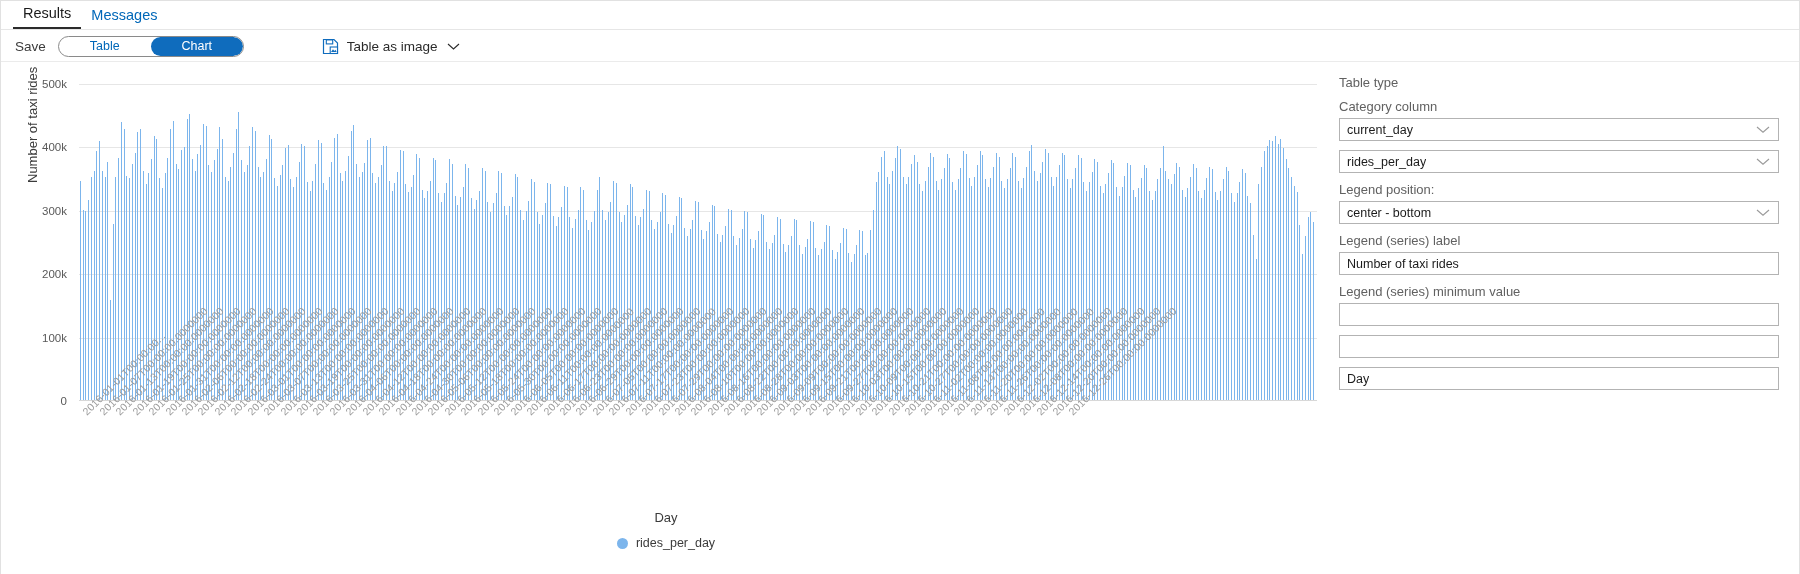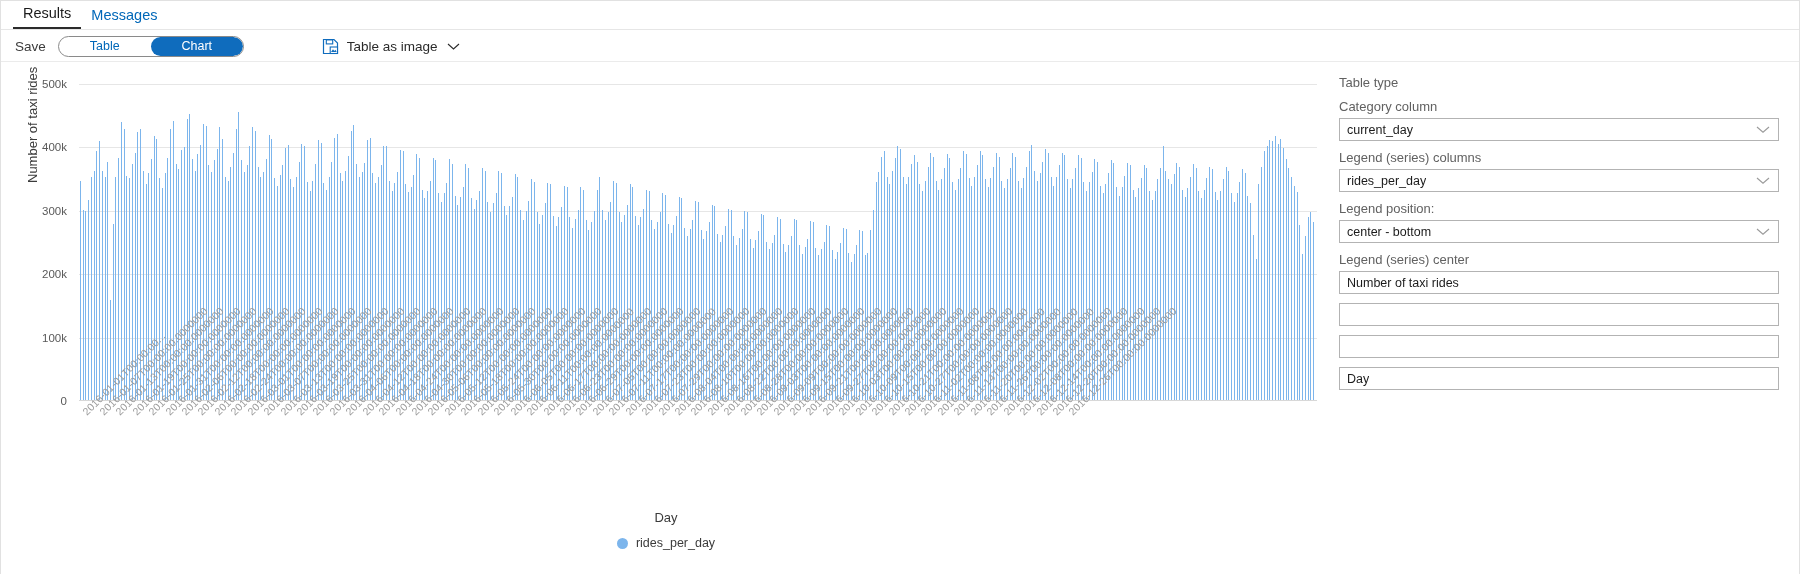--- a/index.html
+++ b/index.html
@@ -788,53 +788,53 @@
       <div class="field">
         <span class="field-label">Category column</span>
         <div class="ctl">
           <span class="ctl-value">current_day</span>
           <span class="chev"><svg width="14" height="9" viewBox="0 0 14 9">
               <path d="M1 2 L7 7.2 L13 2" fill="none" stroke="#9b9b9b" stroke-width="1.1"></path>
             </svg></span>
         </div>
       </div>
       <div class="field">
-        <span class="field-label">Legend (series) columns</span>
         <div class="ctl">
           <span class="ctl-value">rides_per_day</span>
           <span class="chev"><svg width="14" height="9" viewBox="0 0 14 9">
               <path d="M1 2 L7 7.2 L13 2" fill="none" stroke="#9b9b9b" stroke-width="1.1"></path>
             </svg></span>
         </div>
       </div>
       <div class="field">
         <span class="field-label">Legend position:</span>
         <div class="ctl">
           <span class="ctl-value">center - bottom</span>
           <span class="chev"><svg width="14" height="9" viewBox="0 0 14 9">
               <path d="M1 2 L7 7.2 L13 2" fill="none" stroke="#9b9b9b" stroke-width="1.1"></path>
             </svg></span>
         </div>
       </div>
       <div class="field">
-        <span class="field-label">Legend (series) center</span>
+        <span class="field-label">Legend (series) label</span>
         <div class="ctl text-input">
           <span class="ctl-value">Number of taxi rides</span>
+        </div>
+      </div>
+      <div class="field">
+        <span class="field-label">Legend (series) minimum value</span>
+        <div class="ctl text-input">
+          <span class="ctl-value"></span>
         </div>
       </div>
       <div class="field">
         <div class="ctl text-input">
           <span class="ctl-value"></span>
         </div>
       </div>
       <div class="field">
         <div class="ctl text-input">
-          <span class="ctl-value"></span>
-        </div>
-      </div>
-      <div class="field">
-        <div class="ctl text-input">
           <span class="ctl-value">Day</span>
         </div>
       </div>
     </div>
 
 </div>
 
 </body></html>

